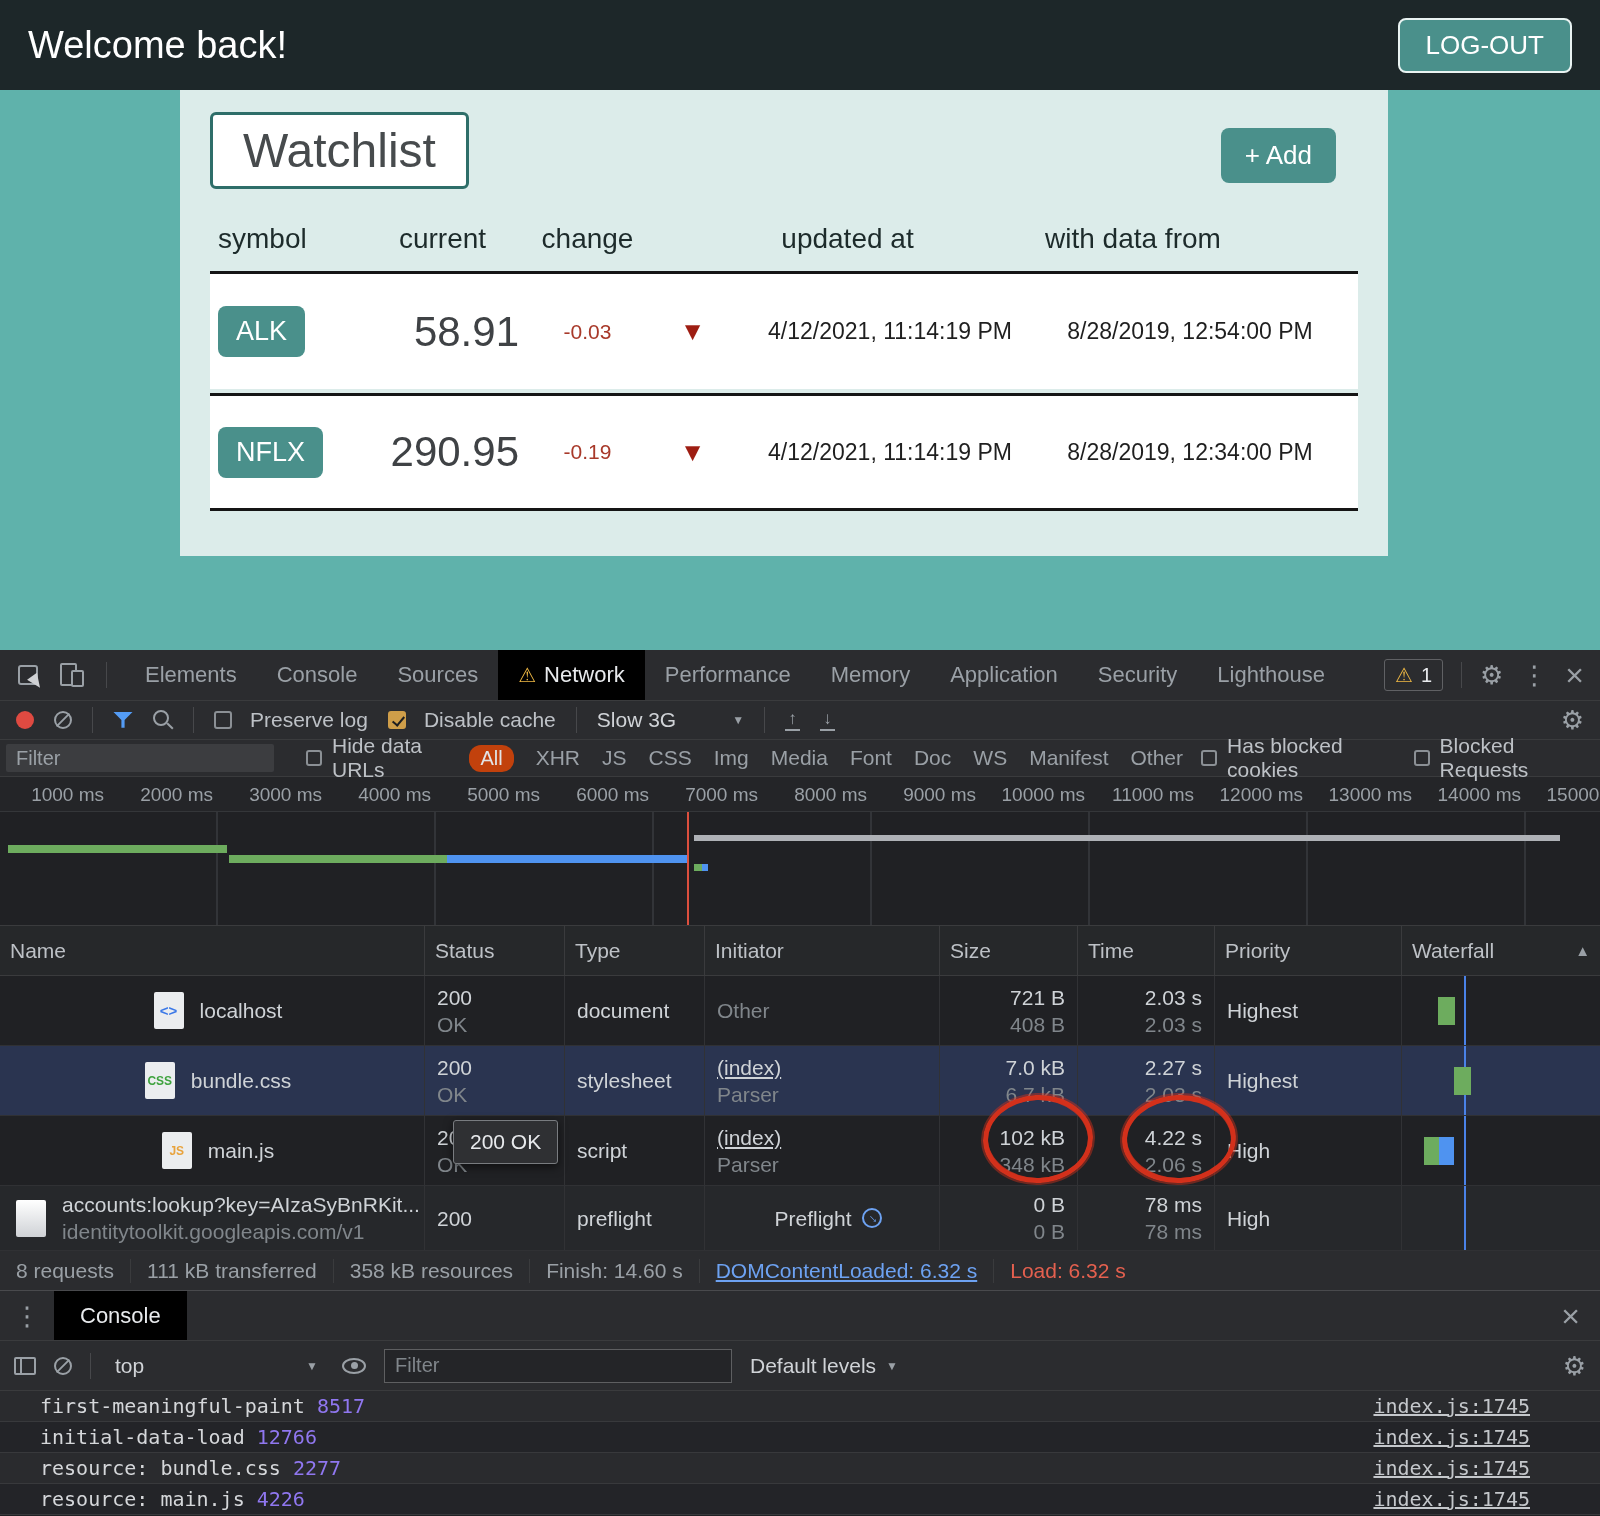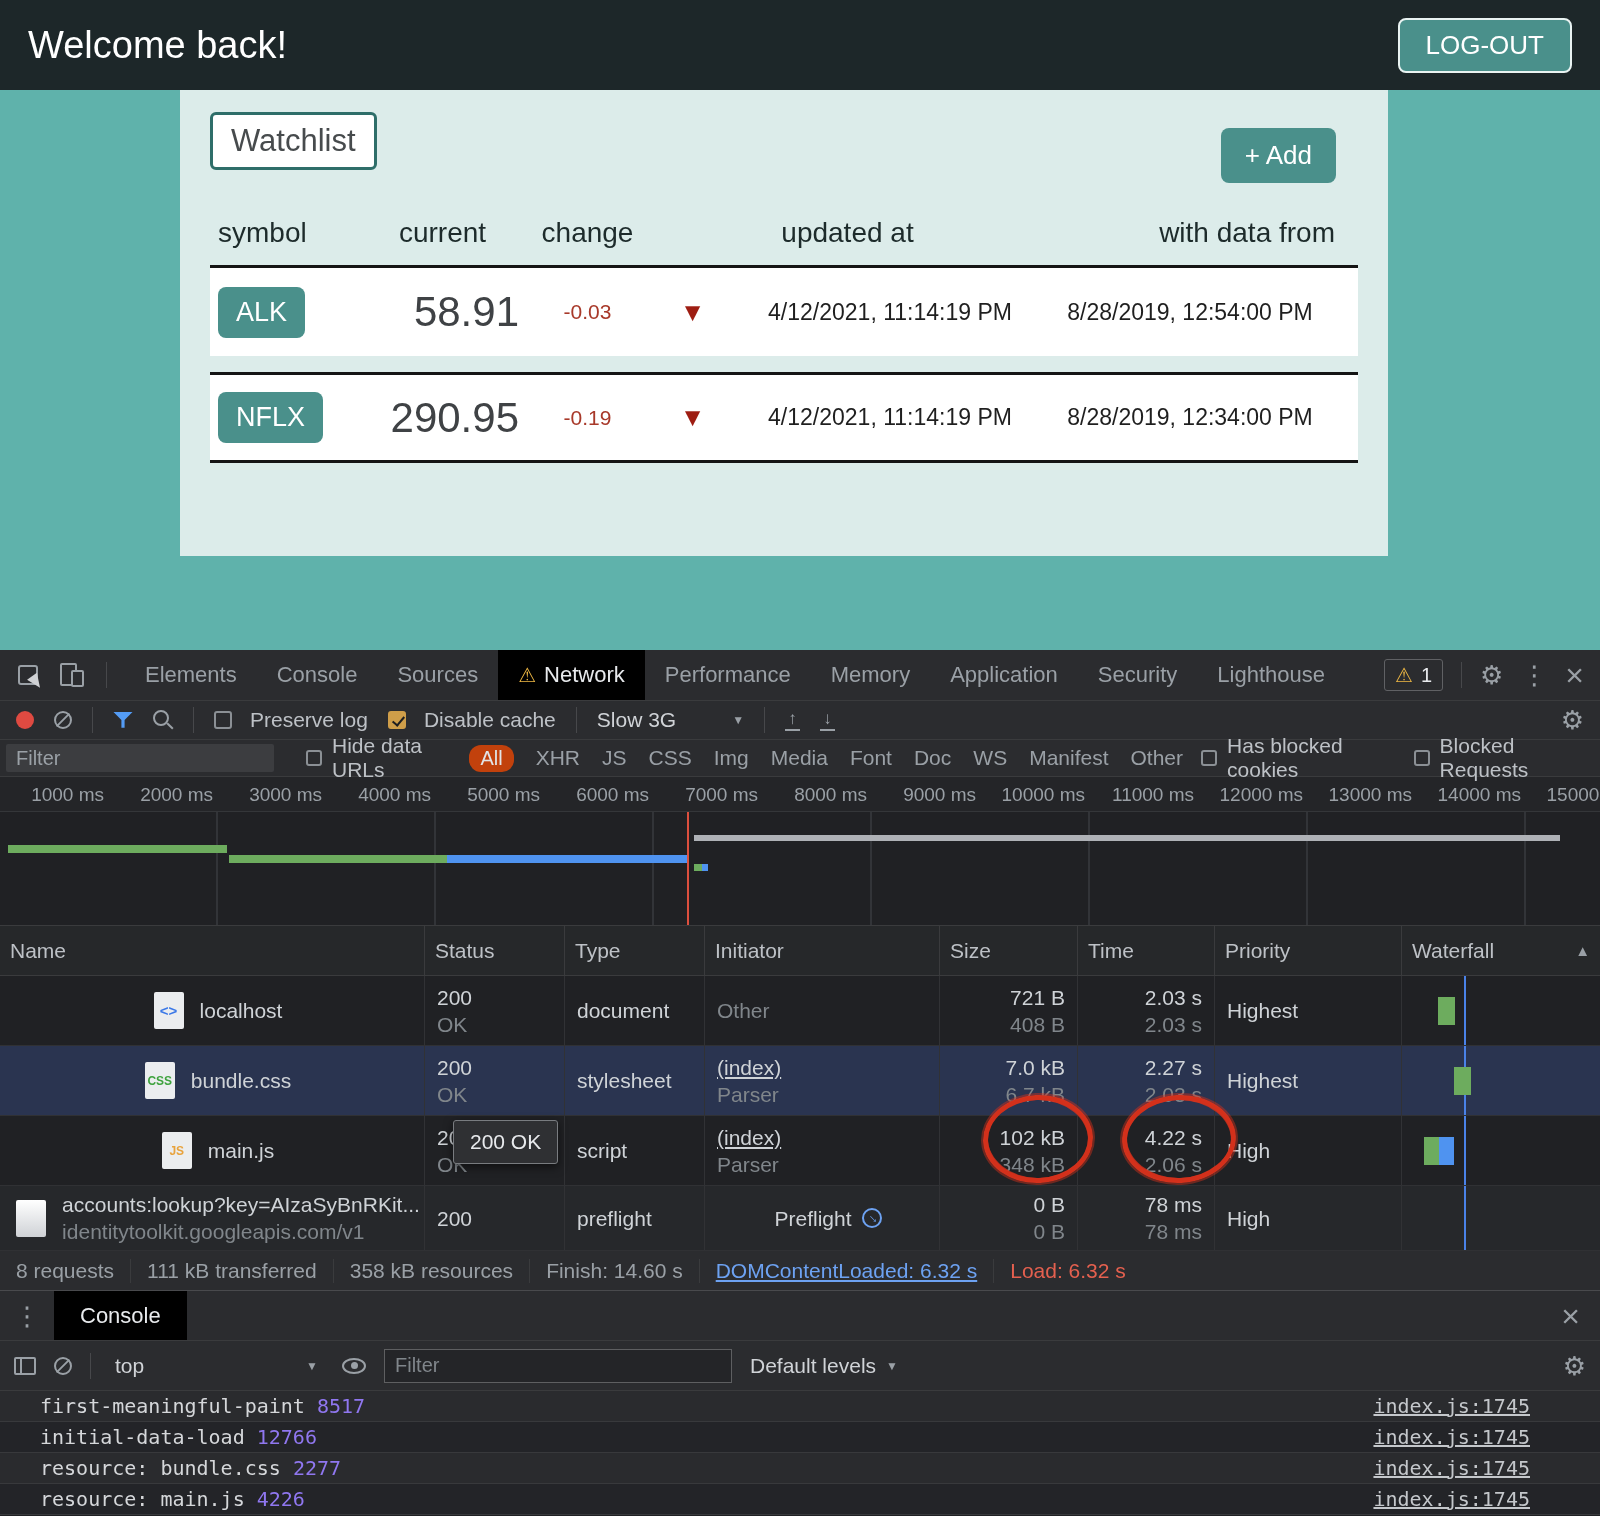--- a/index.html
+++ b/index.html
@@ -15,31 +15,31 @@
   
   .app-header{height:90px;background:var(--header-dark);display:flex;align-items:center;
     justify-content:space-between;padding:0 28px;}
   .app-title{color:#fff;font-size:38px;}
   .logout-btn{background:var(--teal);border:2px solid #e9f3f2;border-radius:8px;color:#fff;
     font-size:26px;padding:10px 26px;cursor:pointer;}
   
   .app-body{height:560px;background:var(--page-teal);}
   .panel{margin-left:180px;width:1208px;height:466px;background:var(--mint);padding:22px 30px 0 30px;}
   .panel-top{display:flex;justify-content:space-between;align-items:flex-start;}
-  .wl-titlebox{background:#fff;border:3px solid #2e6e69;border-radius:6px;padding:8px 18px;
-    font-size:31px;color:#474b4d;}
+  .wl-titlebox{background:#fff;border:3px solid #2e6e69;border-radius:6px;padding:8px 30px;
+    font-size:48px;color:#474b4d;}
   .add-btn{margin-top:16px;margin-right:22px;background:var(--teal);border:none;border-radius:8px;
     color:#fff;font-size:26px;padding:12px 24px;cursor:pointer;}
   .wl-grid{display:grid;grid-template-columns:150px 165px 125px 85px 310px 290px;align-items:center;}
   .wl-head{margin-top:34px;font-size:28px;color:#1d2b2b;}
   .wl-head .h-sym{padding-left:8px}
   .wl-head .h-cur,.wl-head .h-chg{text-align:center}
   .wl-head .h-upd{grid-column:4/6;text-align:center}
-  .wl-head .h-from{text-align:right}
-  .wl-row{margin-top:16px;background:#fff;border-top:3px solid #151515;height:91px;}
+  .wl-head .h-from{text-align:left}
+  .wl-row{margin-top:4px;background:#fff;border-top:3px solid #151515;height:118px;}
   .wl-row:last-of-type{border-bottom:3px solid #151515;}
   .wl-rows{margin-top:16px;}
   .sym-badge{justify-self:start;margin-left:8px;background:var(--teal);color:#fff;font-size:27px;
     border-radius:8px;padding:10px 18px;}
   .wl-cur{font-size:42px;color:#3f4245;text-align:right;padding-right:6px;}
   .wl-chg{font-size:21px;color:var(--neg-red);text-align:center;}
   .wl-tri{text-align:center;font-size:26px;color:var(--tri-red);}
   .wl-date{font-size:23px;color:#1f1f1f;text-align:center;}
   
   .devtools{position:relative;height:1080px;background:var(--dt-bg);color:var(--dt-text);font-size:21px;}

